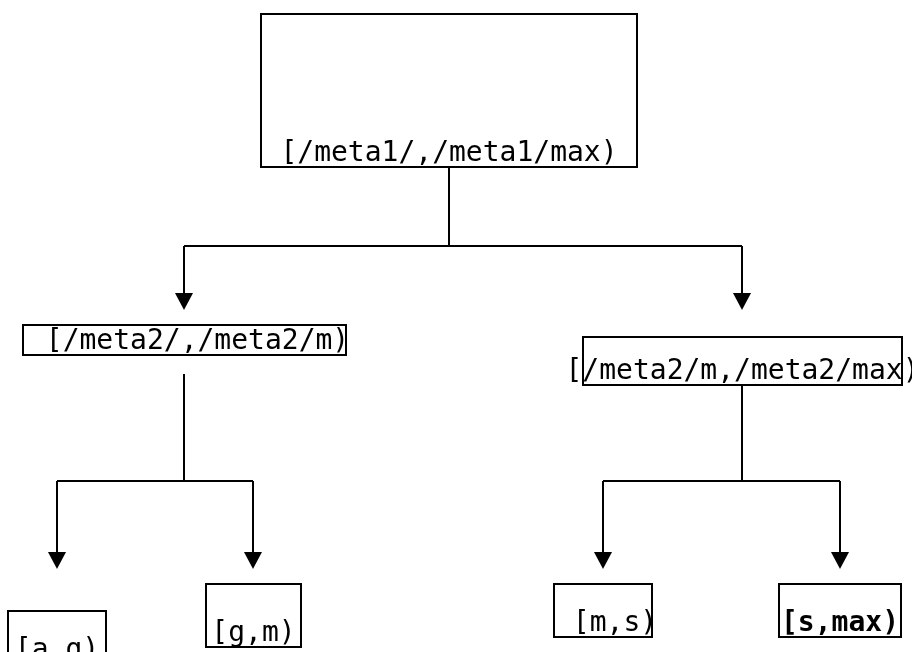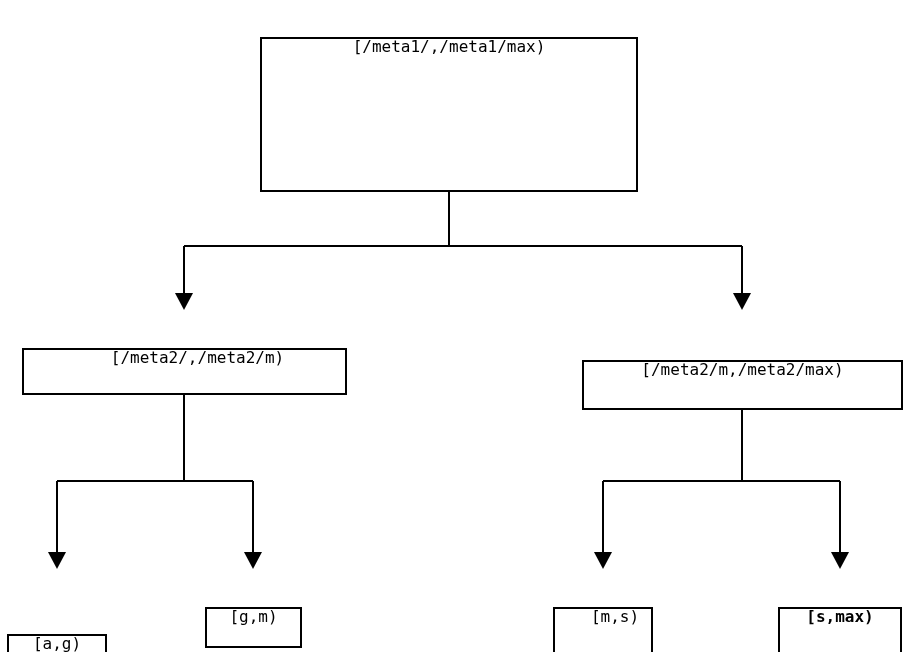--- a/index.html
+++ b/index.html
@@ -32,32 +32,31 @@
     top: 0;
     width: 912px;
     height: 652px;
     color: var(--line);
   }
   .node {
     position: absolute;
     background: var(--bg);
     border: 2px solid var(--line);
     display: flex;
-    align-items: flex-start;
+    align-items: flex-end;
     justify-content: center;
-    font-size: 16px;
+    font-size: 28px;
     line-height: 1;
     white-space: nowrap;
-    margin-top: 24px;
   }
   .n-root  { left: 260px; top: 13px;  width: 378px; height: 155px; }
-  .n-l     { left: 22px;  top: 324px; width: 325px; height: 47px; padding-left: 26px;  }
+  .n-l     { left: 22px;  top: 324px; width: 325px; height: 32px; padding-left: 26px;  }
   .n-r     { left: 582px; top: 336px; width: 321px; height: 50px;  }
   .n-ag    { left: 7px;   top: 610px; width: 100px; height: 55px;  }
-  .n-gm    { left: 205px; top: 583px; width: 97px;  height: 41px;  }
+  .n-gm    { left: 205px; top: 583px; width: 97px;  height: 65px;  }
   .n-ms    { left: 553px; top: 583px; width: 100px; height: 55px; padding-left: 24px;  }
   .n-smax  { left: 778px; top: 583px; width: 124px; height: 55px; font-weight: bold;  }
 </style>
 </head>
 <body>
 
 <div class="canvas">
 
   <svg class="connector-layer" viewBox="0 0 912 652" xmlns="http://www.w3.org/2000/svg" aria-hidden="true">
 

